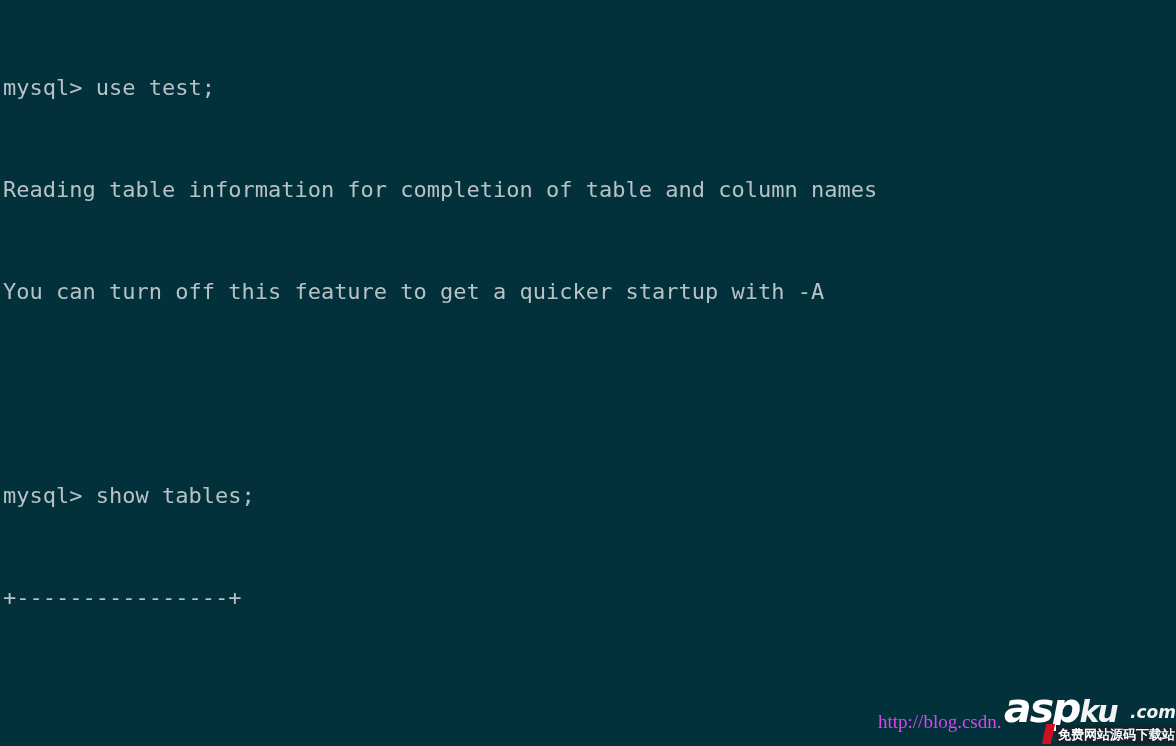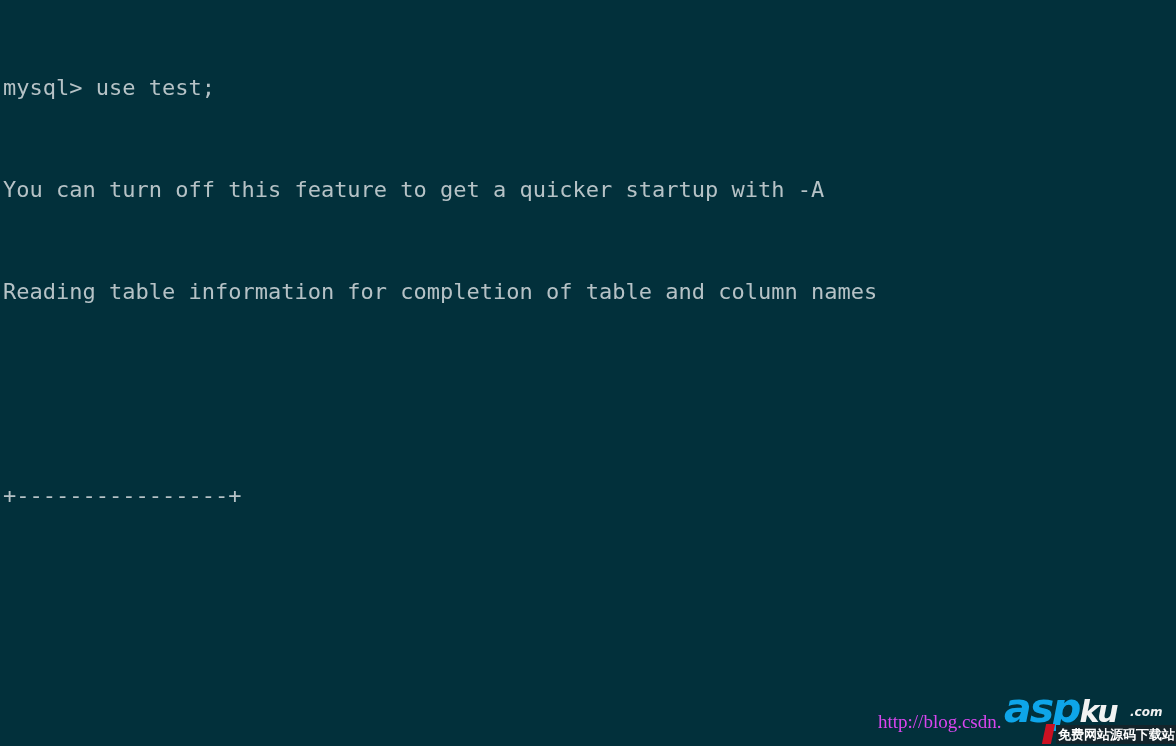--- a/index.html
+++ b/index.html
@@ -60,34 +60,34 @@
     left: 0;
     top: 0;
     font-family: "DejaVu Sans", "Liberation Sans", sans-serif;
     font-weight: bold;
     font-style: italic;
     font-size: 41px;
     line-height: 41px;
     letter-spacing: -2px;
     white-space: pre;
   }
-  .logo-asp { color: #0ea5e9; text-align: center; }
+  .logo-asp { color: #ffffff; text-align: center; }
   .logo-ku {
     color: #f2f2f2;
     font-size: 30px;
     letter-spacing: -2px;
   }
   .logo-dotcom {
     position: absolute;
     left: 126px;
     top: 16px;
     font-family: "DejaVu Sans", "Liberation Sans", sans-serif;
     font-style: italic;
     font-weight: bold;
-    font-size: 12px;
+    font-size: 17px;
     line-height: 17px;
     color: #f2f2f2;
     white-space: pre;
   }
   .logo-subtitle {
     position: absolute;
     left: 52px;
     top: 37px;
     font-family: "DejaVu Sans", "Liberation Sans", sans-serif;
     font-weight: bold;
@@ -108,23 +108,24 @@
     transform: skewX(-12deg);
   }
 </style>
 </head>
 <body>
 
 <div id="terminal">
 
   <div id="console-output">
     <div class="term-line">mysql&gt; use test;</div>
+    <div class="term-line">Reading table information for completion of table and column names</div>
     <div class="term-line">You can turn off this feature to get a quicker startup with -A</div>
-    <div class="term-line">Reading table information for completion of table and column names</div>
     <div class="term-line"></div>
+    <div class="term-line">mysql&gt; show tables;</div>
     <div class="term-line">+----------------+</div>
     
     
     
     
     
     
     
     
     

